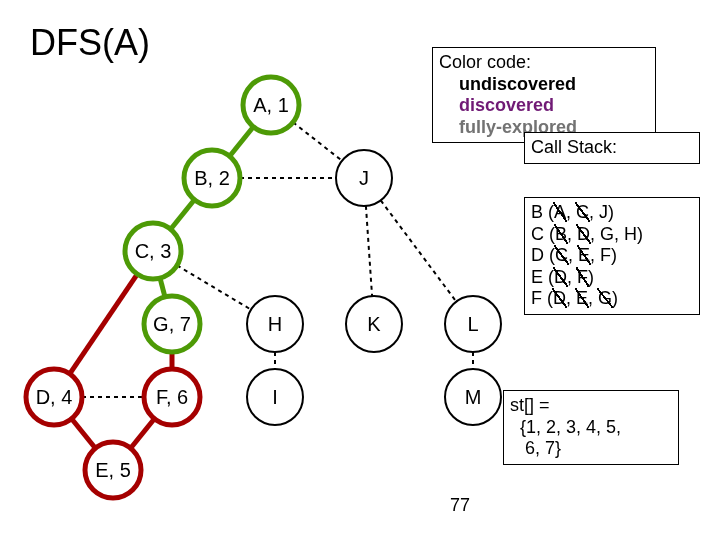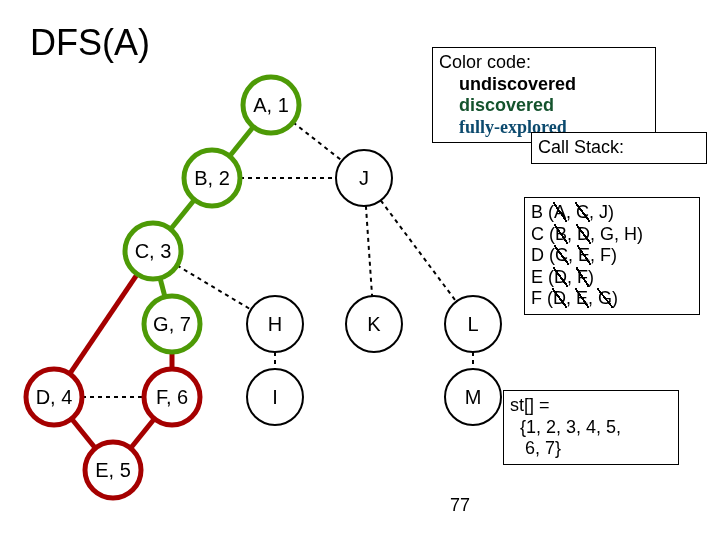--- a/index.html
+++ b/index.html
@@ -100,25 +100,25 @@
       <text x="473" y="397" text-anchor="middle" dominant-baseline="central" font-size="20" font-family="Helvetica, Arial, sans-serif">M</text>
       <circle cx="113" cy="470" r="28" fill="#fff" stroke="#a50000" stroke-width="5"></circle>
       <text x="113" y="470" text-anchor="middle" dominant-baseline="central" font-size="20" font-family="Helvetica, Arial, sans-serif">E, 5</text>
     </svg>
 
   <div class="title" style="left:30px;top:22px">DFS(A)</div>
 
   <div class="box" style="left:432px;top:12px;width:210px;margin-top:35px;">
     <span>Color code:</span><br>
     <span class="indent"><b>undiscovered</b></span>
-    <span class="indent"><b id="leg1" style="color: #14532d;">discovered</b></span>
-    <span class="indent"><b id="leg2" style="color: #0c4a6e; font-family: Liberation Serif, serif;">fully-explored</b></span>
+    <span class="indent"><b id="leg1" style="color: #701a75;">discovered</b></span>
+    <span class="indent"><b id="leg2" style="color: #737373;">fully-explored</b></span>
   </div>
 
-  <div class="box" style="left:524px;top:132px;width:162px;margin-left:7px;">
+  <div class="box" style="left:524px;top:132px;width:162px;">
     <span>Call Stack:</span><br>
   </div>
 
   <div class="box" id="callstack-body" style="left:524px;top:197px;width:162px;white-space:nowrap;">
       <div>B (<span class="strike">A</span>, <span class="strike">C</span>, <span>J</span>)</div>
       <div>C (<span class="strike">B</span>, <span class="strike">D</span>, <span>G</span>, <span>H</span>)</div>
       <div>D (<span class="strike">C</span>, <span class="strike">E</span>, <span>F</span>)</div>
       <div>E (<span class="strike">D</span>, <span class="strike">F</span>)</div>
       <div>F (<span class="strike">D</span>, <span class="strike">E</span>, <span class="strike">G</span>)</div>
     </div>

